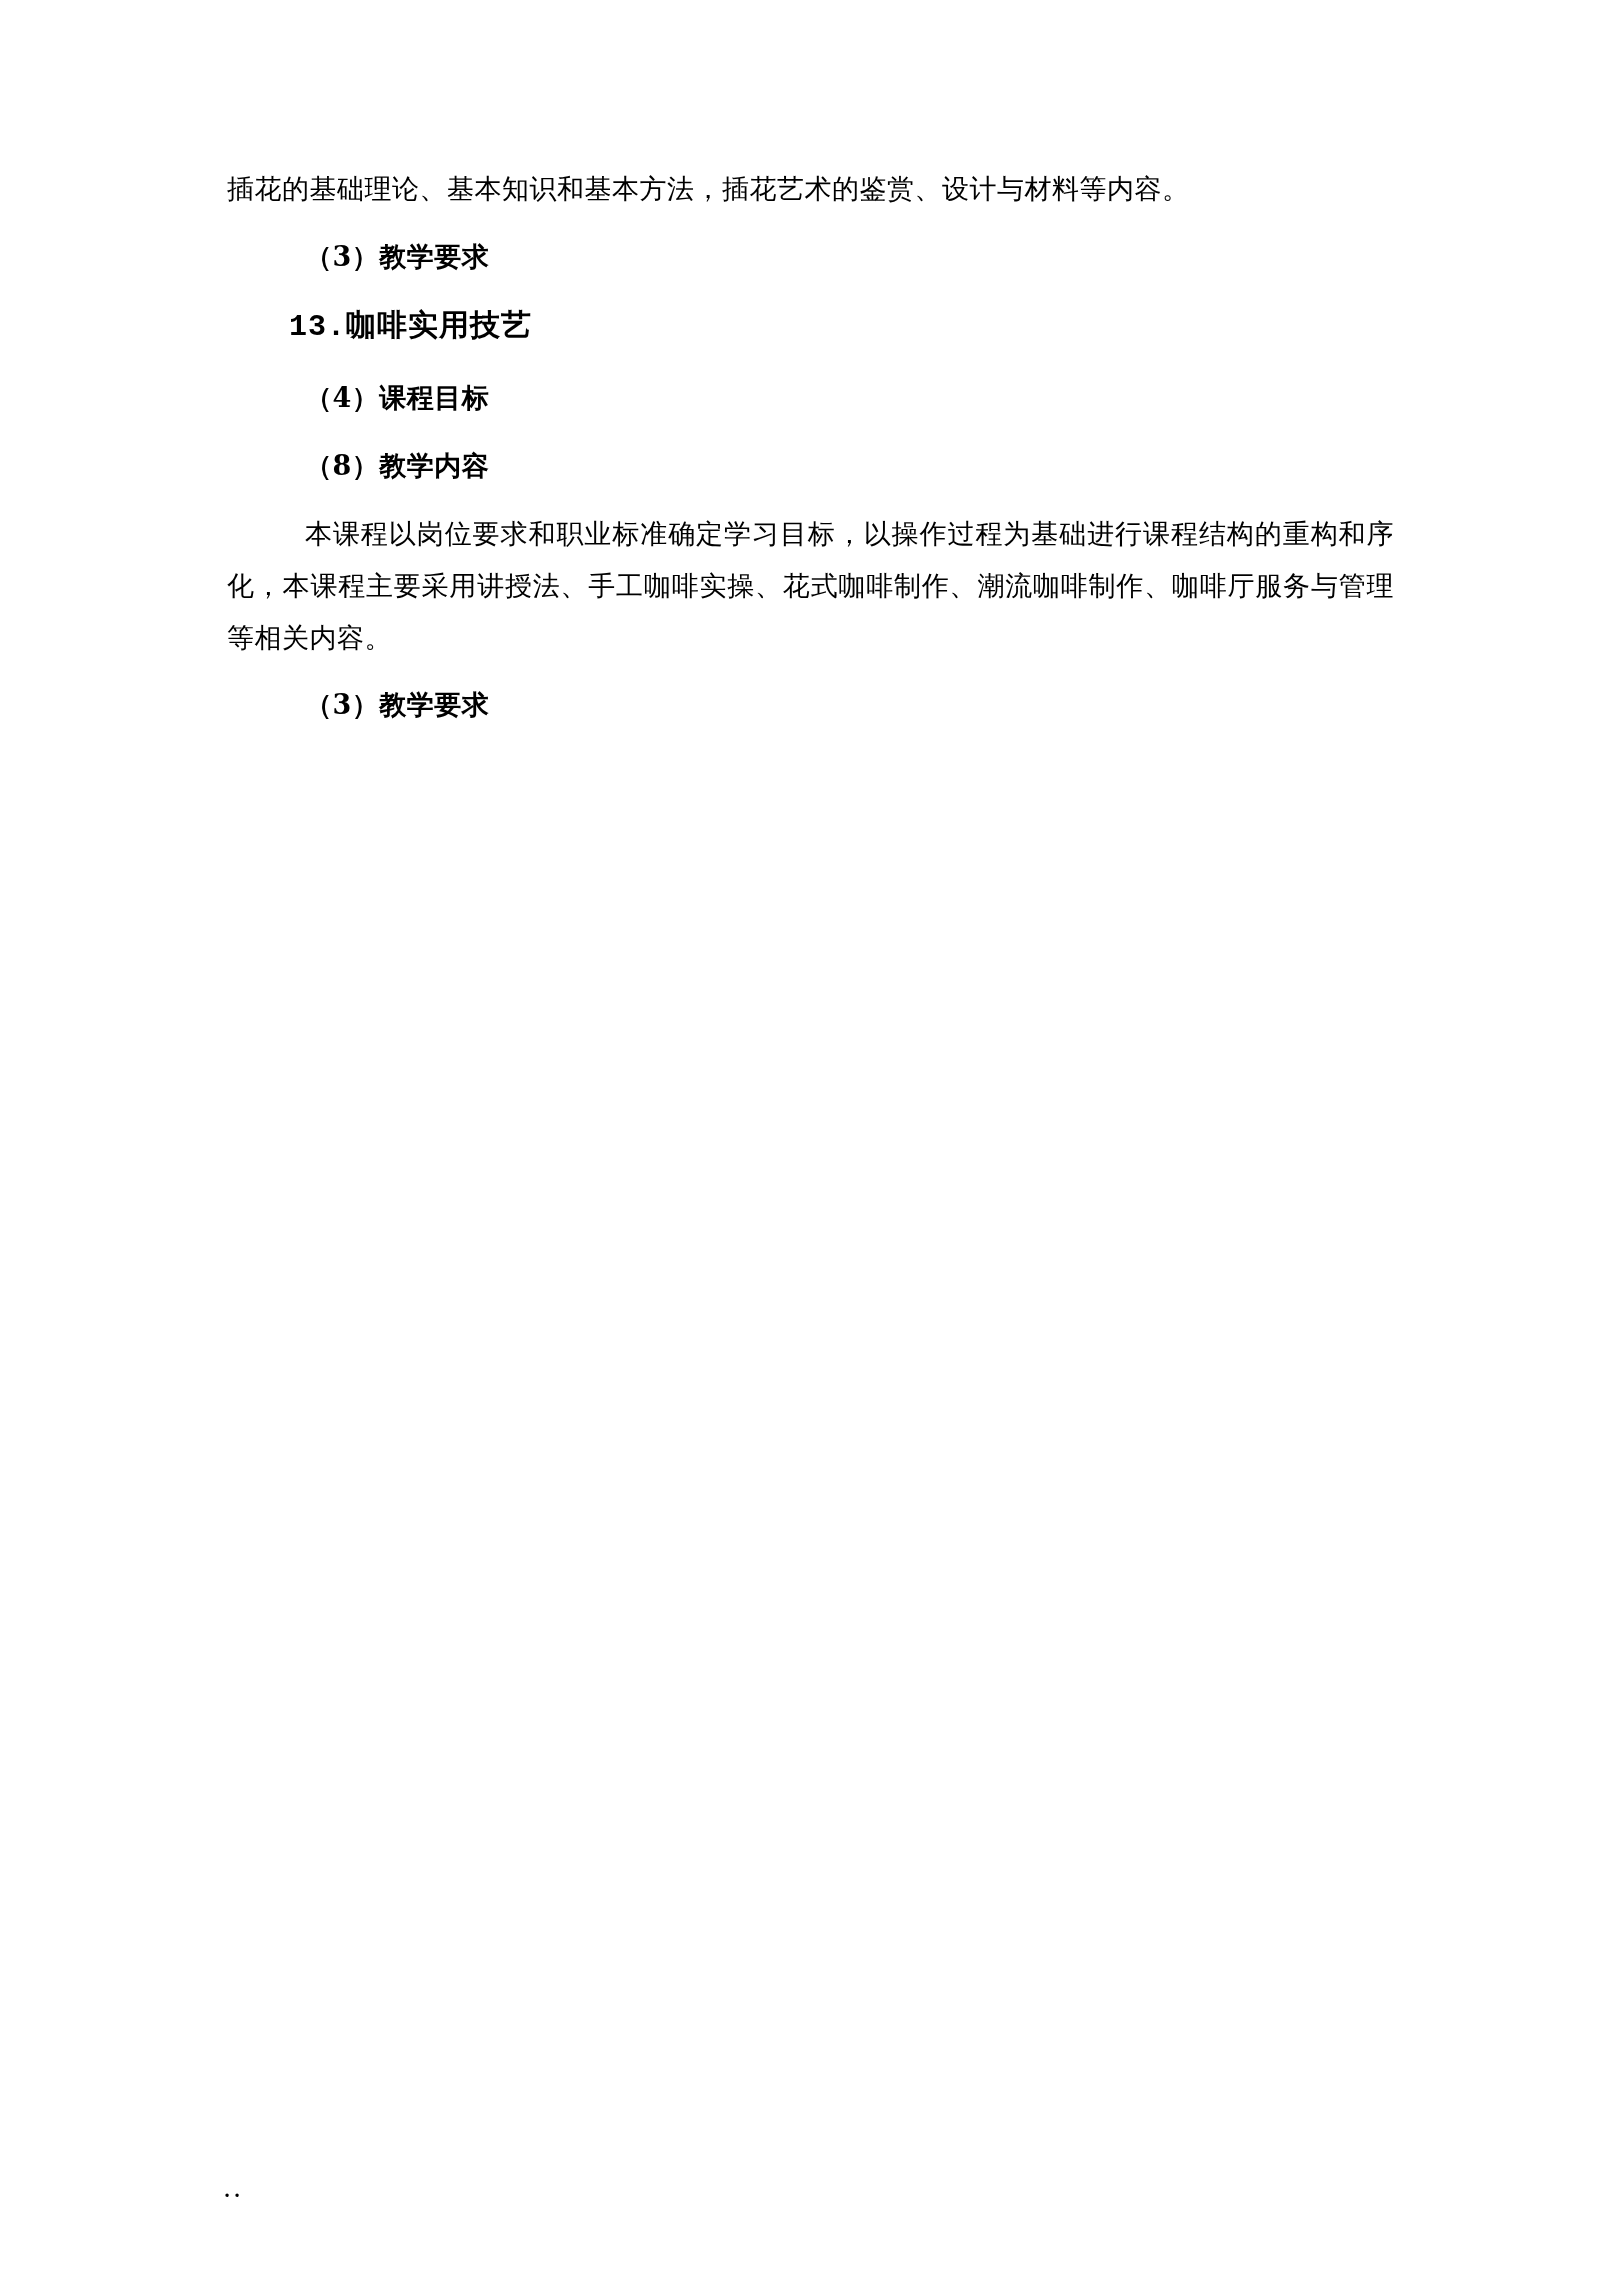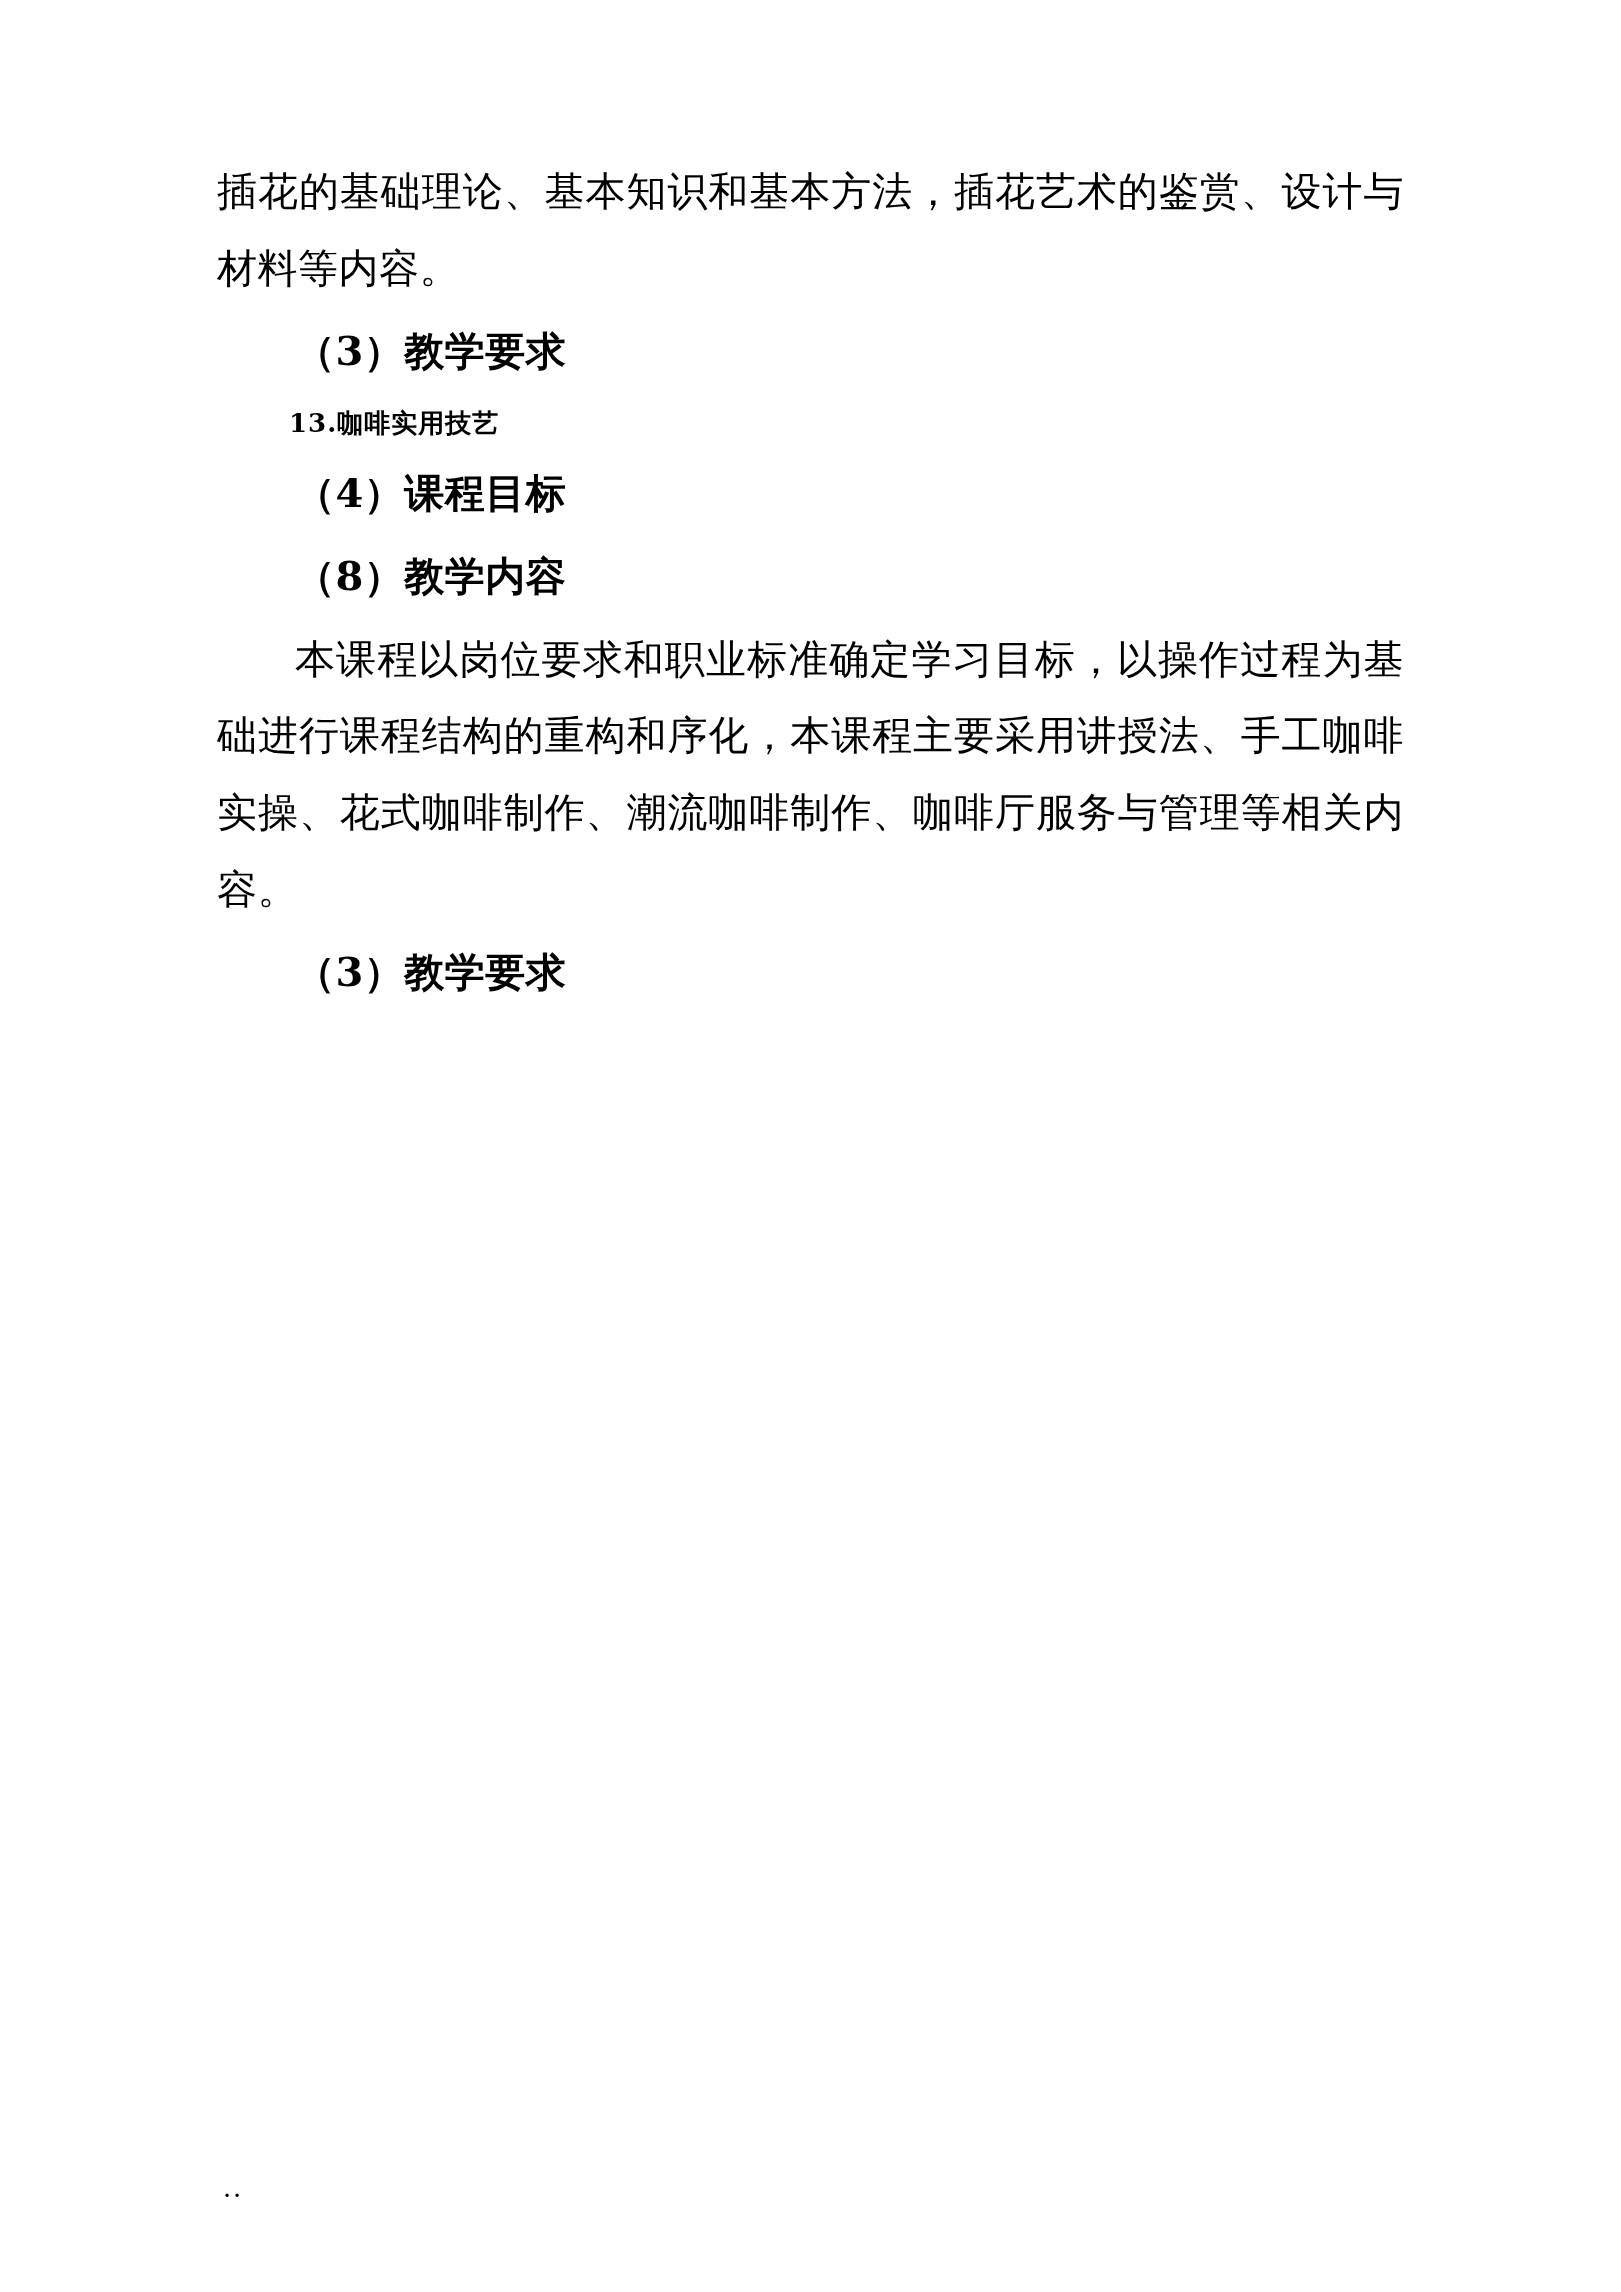--- a/index.html
+++ b/index.html
@@ -12,37 +12,38 @@
     height: 2293px;
     background: #ffffff;
     position: relative;
     box-sizing: border-box;
     padding: 147px 211px 0 211px;
     font-family: "DejaVu Serif", "Liberation Serif", serif;
     color: #000000;
     overflow: hidden;
   }
   .body-text {
-    font-size: 40px;
+    font-size: 27px;
     line-height: 1.92;
     text-align: justify;
     text-justify: inter-ideograph;
     letter-spacing: 0.5px;
-    margin: 6px;
+    margin: 16px;
   }
   .indent {
     text-indent: 78px;
   }
   .heading {
-    font-size: 26px;
+    font-size: 30px;
     line-height: 1.92;
     font-weight: bold;
     text-indent: 78px;
     margin: 9.8px 0 0 0;
     letter-spacing: 1px;
+    font-family: Liberation Mono, monospace;
   }
   .section-label {
     text-indent: 78px;
     font-weight: bold;
   }
   .footer-mark {
     position: absolute;
     left: 223px;
     bottom: 90px;
     font-size: 25.5px;

